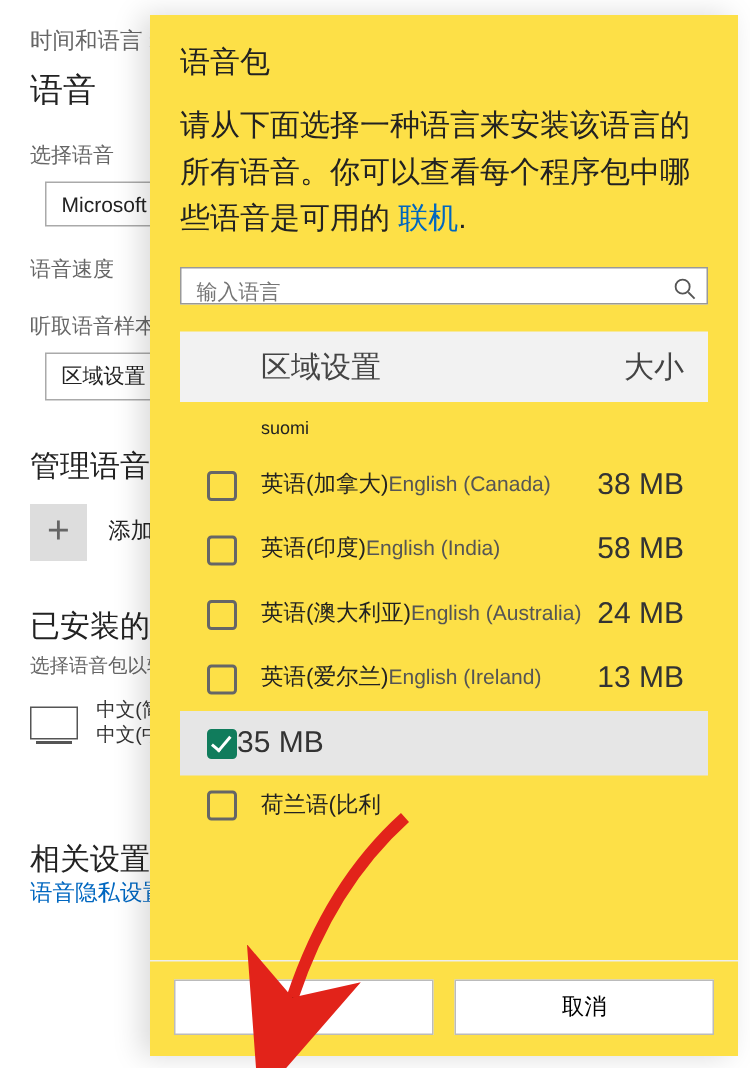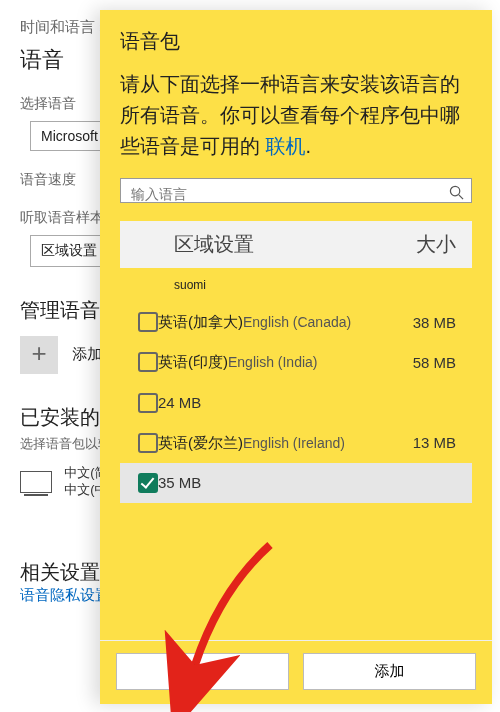--- a/index.html
+++ b/index.html
@@ -30,24 +30,24 @@
   .dlg .search input{width:100%;padding:7px 30px 0 10px;border:1px solid #999;font-size:14px;color:#555}
   .dlg .search .ico{position:absolute;right:8px;top:7px;color:#555}
   .dlg .hdr{display:flex;background:#f2f2f2;padding:10px 16px 10px 54px;font-size:20px;color:#444;margin-top:18px}
   .dlg .hdr .c1{flex:1}
   .dlg .list{flex:1;overflow:auto;position:relative}
   .dlg .item{display:flex;align-items:center;padding:10px 16px 10px 18px}
   .dlg .item.sel{background:#e6e6e6}
   .dlg .cb{width:20px;height:20px;border:2px solid #666;border-radius:3px;flex:none;position:relative}
   .dlg .cb.on{background:#107c5c;border-color:#107c5c}
   .dlg .cb.on:after{content:"";position:absolute;left:4px;top:0;width:5px;height:11px;border:solid #fff;border-width:0 2px 2px 0;transform:rotate(40deg)}
-  .dlg .txt{flex:1;line-height:1.35}
+  .dlg .txt{margin-left:16px;flex:1;line-height:1.35}
   .dlg .txt .l1{font-size:15px;color:#222}
   .dlg .txt .l2{font-size:14px;color:#555}
-  .dlg .size{font-size:15px;color:#333}
+  .dlg .size{font-size:20px;color:#333}
   .dlg .single{padding-left:54px;font-size:12px}
   .dlg .btns{display:flex;gap:14px;padding:12px 16px 14px;border-top:1px solid #eee}
   .dlg .btns button{flex:1;padding:8px 0;background:#fff;border:1px solid #bbb;font-size:15px}
   
   .arrow{position:absolute;left:180px;top:540px;pointer-events:none}
   .arrow svg{overflow:visible}
 </style>
 </head>
 <body>
 
@@ -100,36 +100,42 @@
           <span class="txt"><span class="l1">英语(加拿大)</span><span class="l2">English (Canada)</span></span>
           <span class="size">38 MB</span>
         </div>
         <div class="item">
           <span class="cb"></span>
           <span class="txt"><span class="l1">英语(印度)</span><span class="l2">English (India)</span></span>
           <span class="size">58 MB</span>
         </div>
         <div class="item">
           <span class="cb"></span>
+          <span class="txt"><span class="l1">英语(澳大利亚)</span><span class="l2">English (Australia)</span></span>
           <span class="size">24 MB</span>
         </div>
         <div class="item">
           <span class="cb"></span>
           <span class="txt"><span class="l1">英语(爱尔兰)</span><span class="l2">English (Ireland)</span></span>
           <span class="size">13 MB</span>
         </div>
         <div class="item sel">
           <span class="cb on"></span>
           <span class="size">35 MB</span>
         </div>
+        <div class="item">
+          <span class="cb"></span>
+          <span class="txt"><span class="l1">荷兰语(比利</span></span>
+          <span class="size"></span>
+        </div>
       </div>
  </div>
  <div class="btns">
+    <button>添加</button>
     <button>取消</button>
-    <button>添加</button>
  </div>
 </div>
 
 <div class="arrow">
   <svg width="120" height="160">
     <defs>
         <marker id="ah" markerWidth="12" markerHeight="12" refX="3" refY="5" orient="auto">
       <path d="M0,0 L12,5 L0,10 L3,5 Z" fill="#e2231a"></path>
         </marker>
       </defs>

